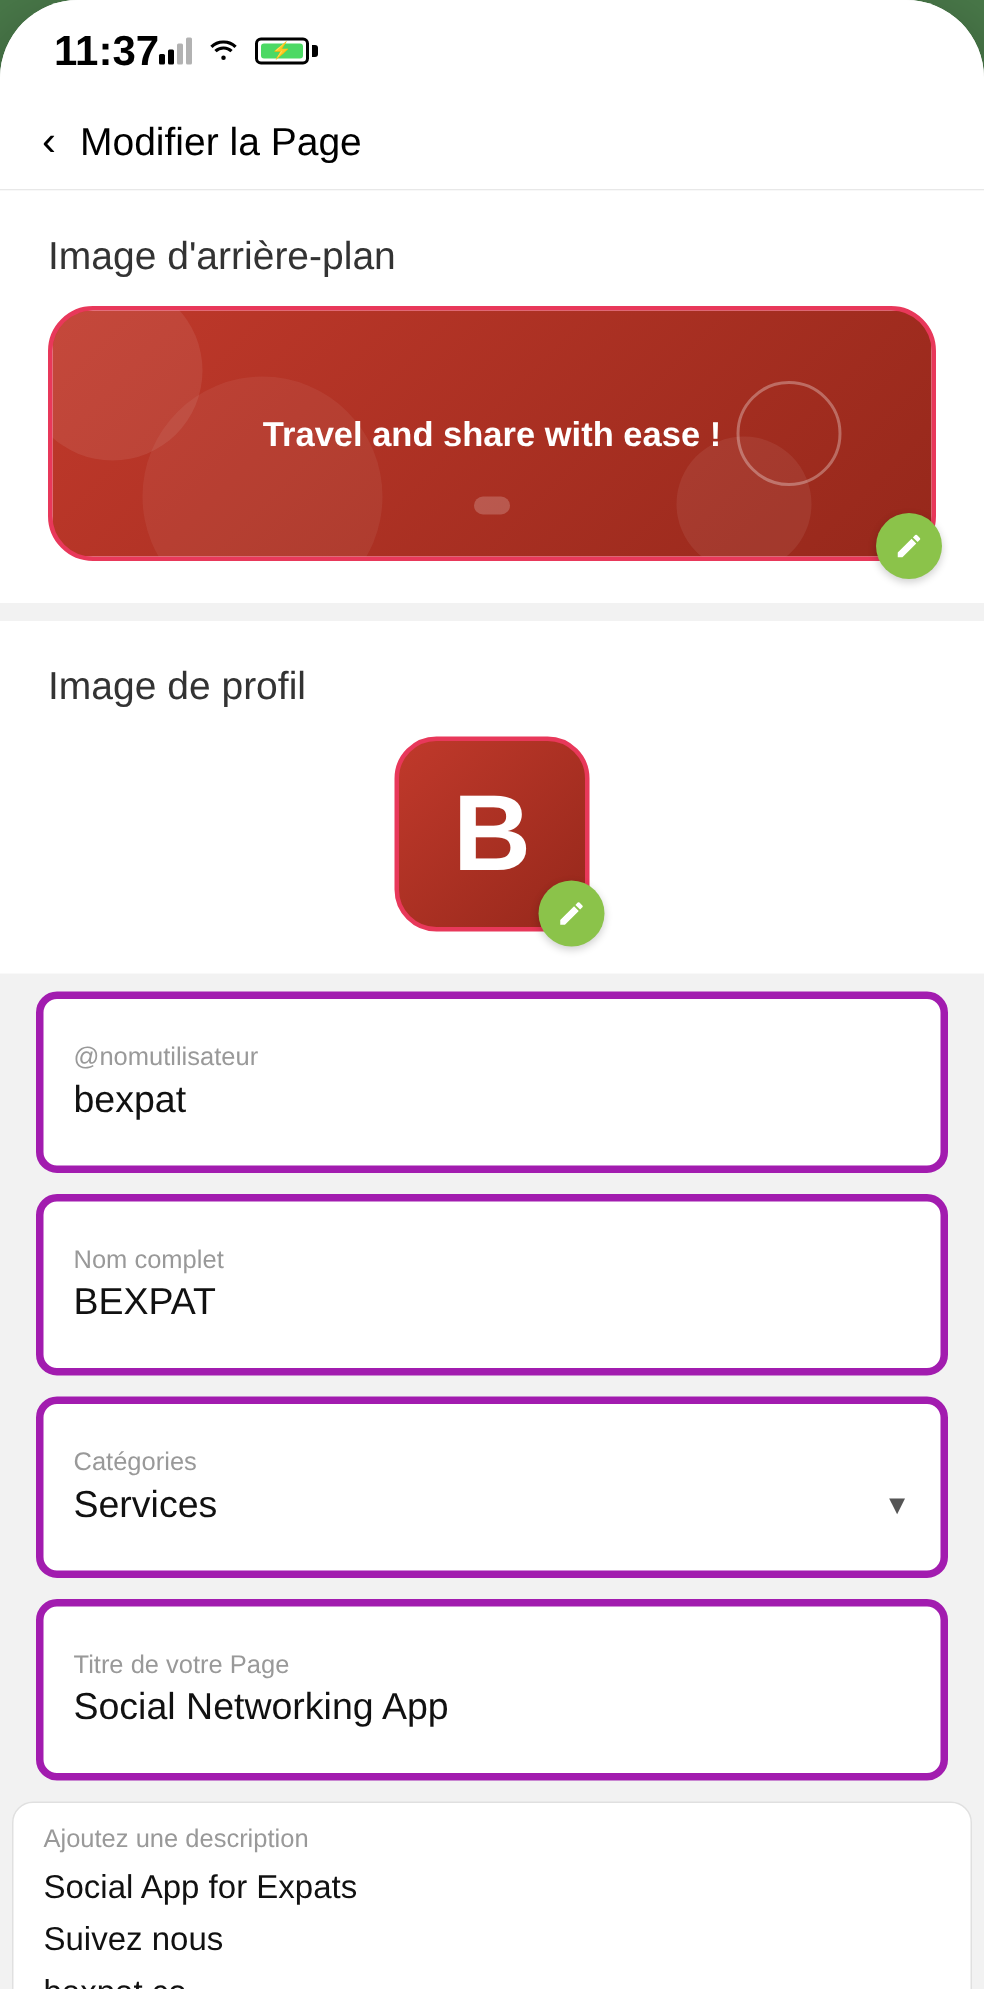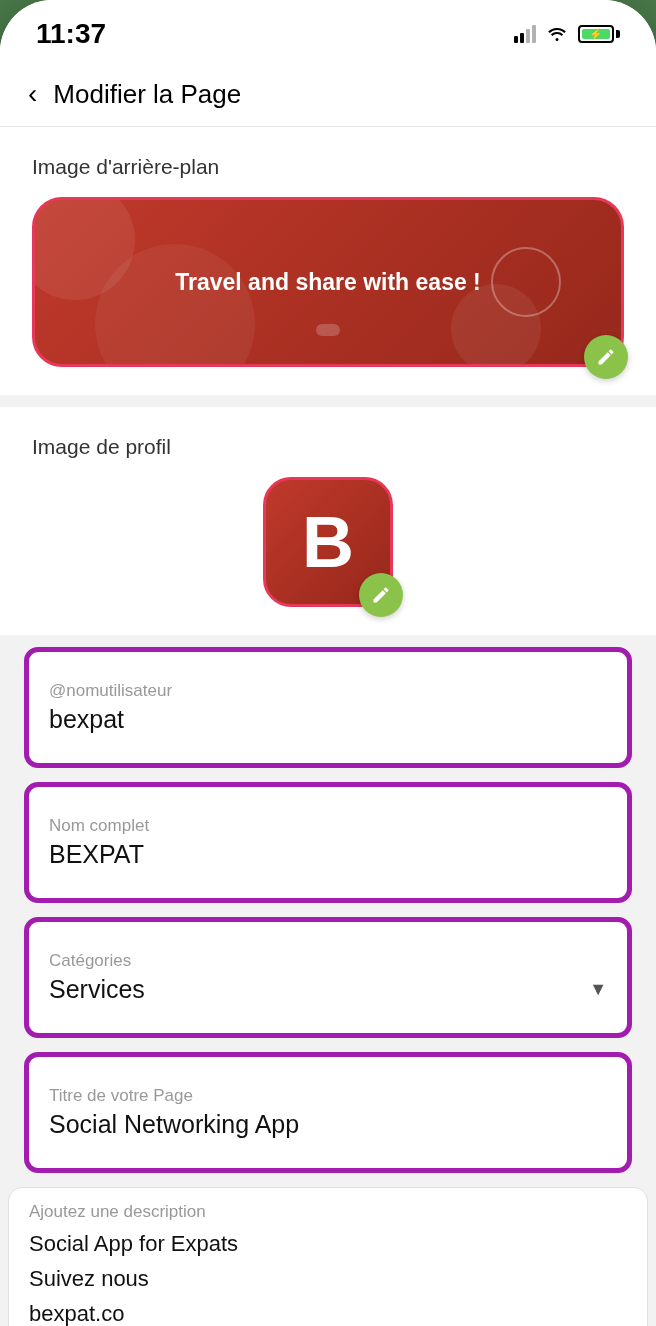--- a/index.html
+++ b/index.html
@@ -20,21 +20,21 @@
       border-radius: 52px;
       overflow: hidden;
       position: relative;
       box-shadow: 0 20px 60px rgba(0,0,0,0.4);
     }
 
     
     .status-bar {
       background: #ffffff;
       display: flex;
-      justify-content: space-between;
+      justify-content: flex-start;
       align-items: center;
       padding: 18px 36px 12px;
     }
 
     .status-time {
       font-size: 28px;
       font-weight: 700;
       color: #000;
     }
 
@@ -122,21 +122,21 @@
       color: #000;
     }
 
     .section {
       background: #ffffff;
       margin-bottom: 12px;
       padding: 28px 32px;
     }
 
     .section-label {
-      font-size: 21px;
+      font-size: 26px;
       color: #333;
       margin-bottom: 18px;
       font-weight: 400;
     }
 
     
     .banner-container {
       position: relative;
       border: 3px solid #e8385a;
       border-radius: 30px;

